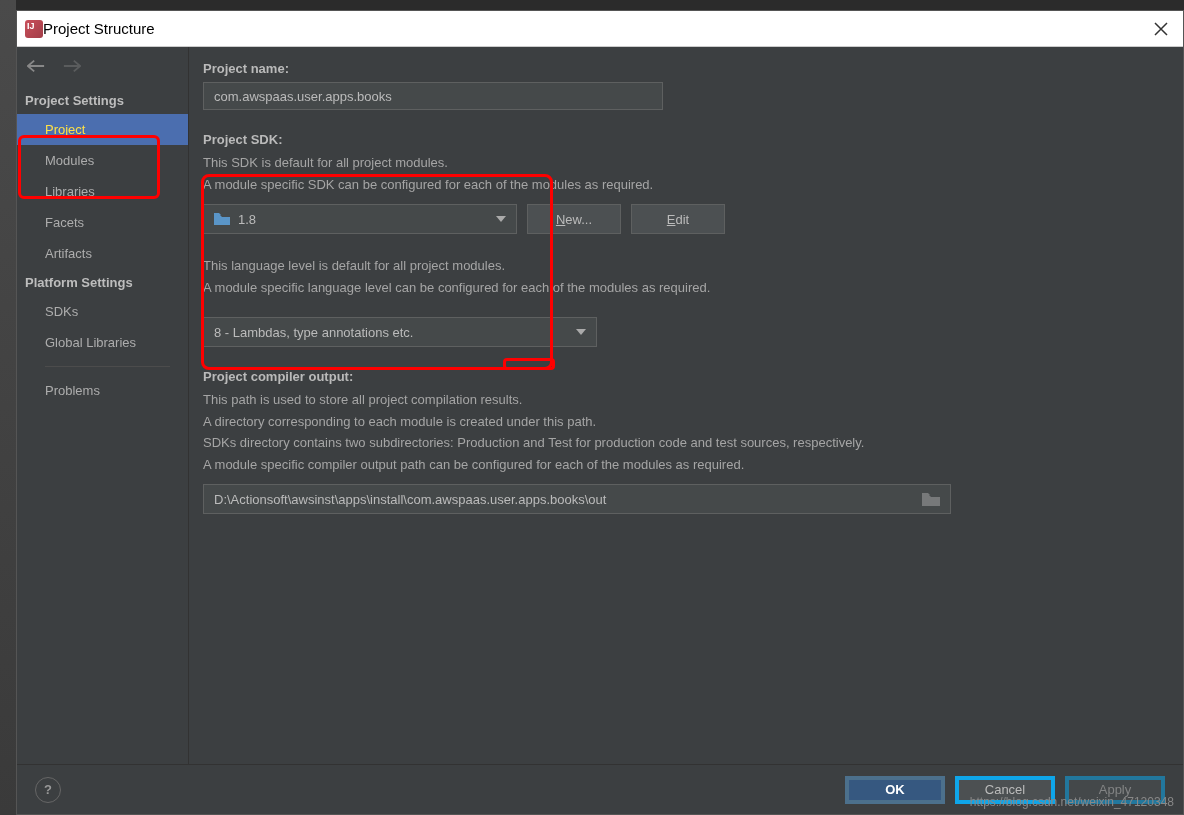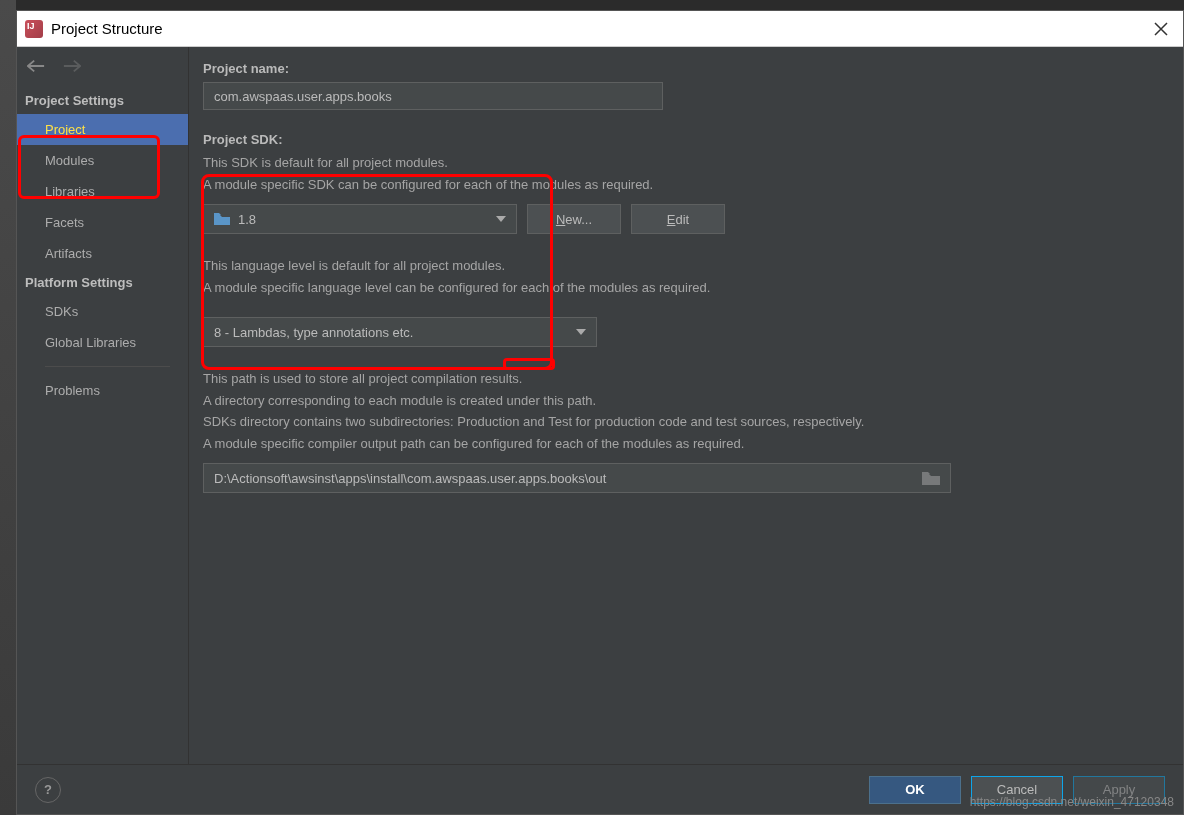--- a/index.html
+++ b/index.html
@@ -31,21 +31,21 @@
     .titlebar {
       height: 36px;
       background: #fff;
       color: #000;
       display: flex;
       align-items: center;
       justify-content: space-between;
       padding: 0 14px 0 8px;
       border-bottom: 1px solid #ccc;
     }
-    .titlebar-left { display: flex; align-items: center; gap: 8px; }
+    .titlebar-left { display: flex; align-items: center; }
     .titlebar-title { font-size: 15px; font-weight: 400; }
     .app-icon {
       width: 18px; height: 18px;
       background: linear-gradient(135deg, #c94f5a, #a23d48);
       border-radius: 3px;
       position: relative;
     }
     .app-icon::before {
       content: "IJ";
       position: absolute;
@@ -230,22 +230,22 @@
       color: #999;
       display: flex;
       align-items: center;
       justify-content: center;
       font-weight: bold;
       cursor: pointer;
     }
     .footer-btns { display: flex; gap: 10px; }
     .fbtn {
       height: 28px;
-      width: 92px;
-      border: 1px solid #0ea5e9;
+      width: 100px;
+      border: 4px solid #0ea5e9;
       display: inline-flex;
       align-items: center;
       justify-content: center;
       font-size: 13px;
       cursor: pointer;
       color: #bbbbbb;
       background: #4c5052;
     }
     .fbtn.primary {
       background: #365880;
@@ -340,20 +340,21 @@
       <div class="help-text">This language level is default for all project modules.</div>
       <div class="help-text">A module specific language level can be configured for each of the modules as required.</div>
       <div class="dropdown lang">
         <span>8 - Lambdas, type annotations etc.</span>
         <svg class="chev" viewBox="0 0 10 6">
             <path d="M0 0 L5 6 L10 0 Z" fill="#aaa"></path>
           </svg>
       </div>
 
       <div class="section-gap"></div>
+      <div class="label-bold">Project compiler output:</div>
       <div class="help-text">This path is used to store all project compilation results.</div>
       <div class="help-text">A directory corresponding to each module is created under this path.</div>
       <div class="help-text">SDKs directory contains two subdirectories: Production and Test for production code and test sources, respectively.</div>
       <div class="help-text">A module specific compiler output path can be configured for each of the modules as required.</div>
       <div class="output-row">
         <input value="D:\Actionsoft\awsinst\apps\install\com.awspaas.user.apps.books\out" style="">
         <svg class="folder-icon" viewBox="0 0 18 14">
             <path d="M0 3 L7 3 L9 5 L18 5 L18 14 L0 14 Z M0 3 L0 1 L6 1 L8 3" fill="#aaa"></path>
           </svg>
       </div>

